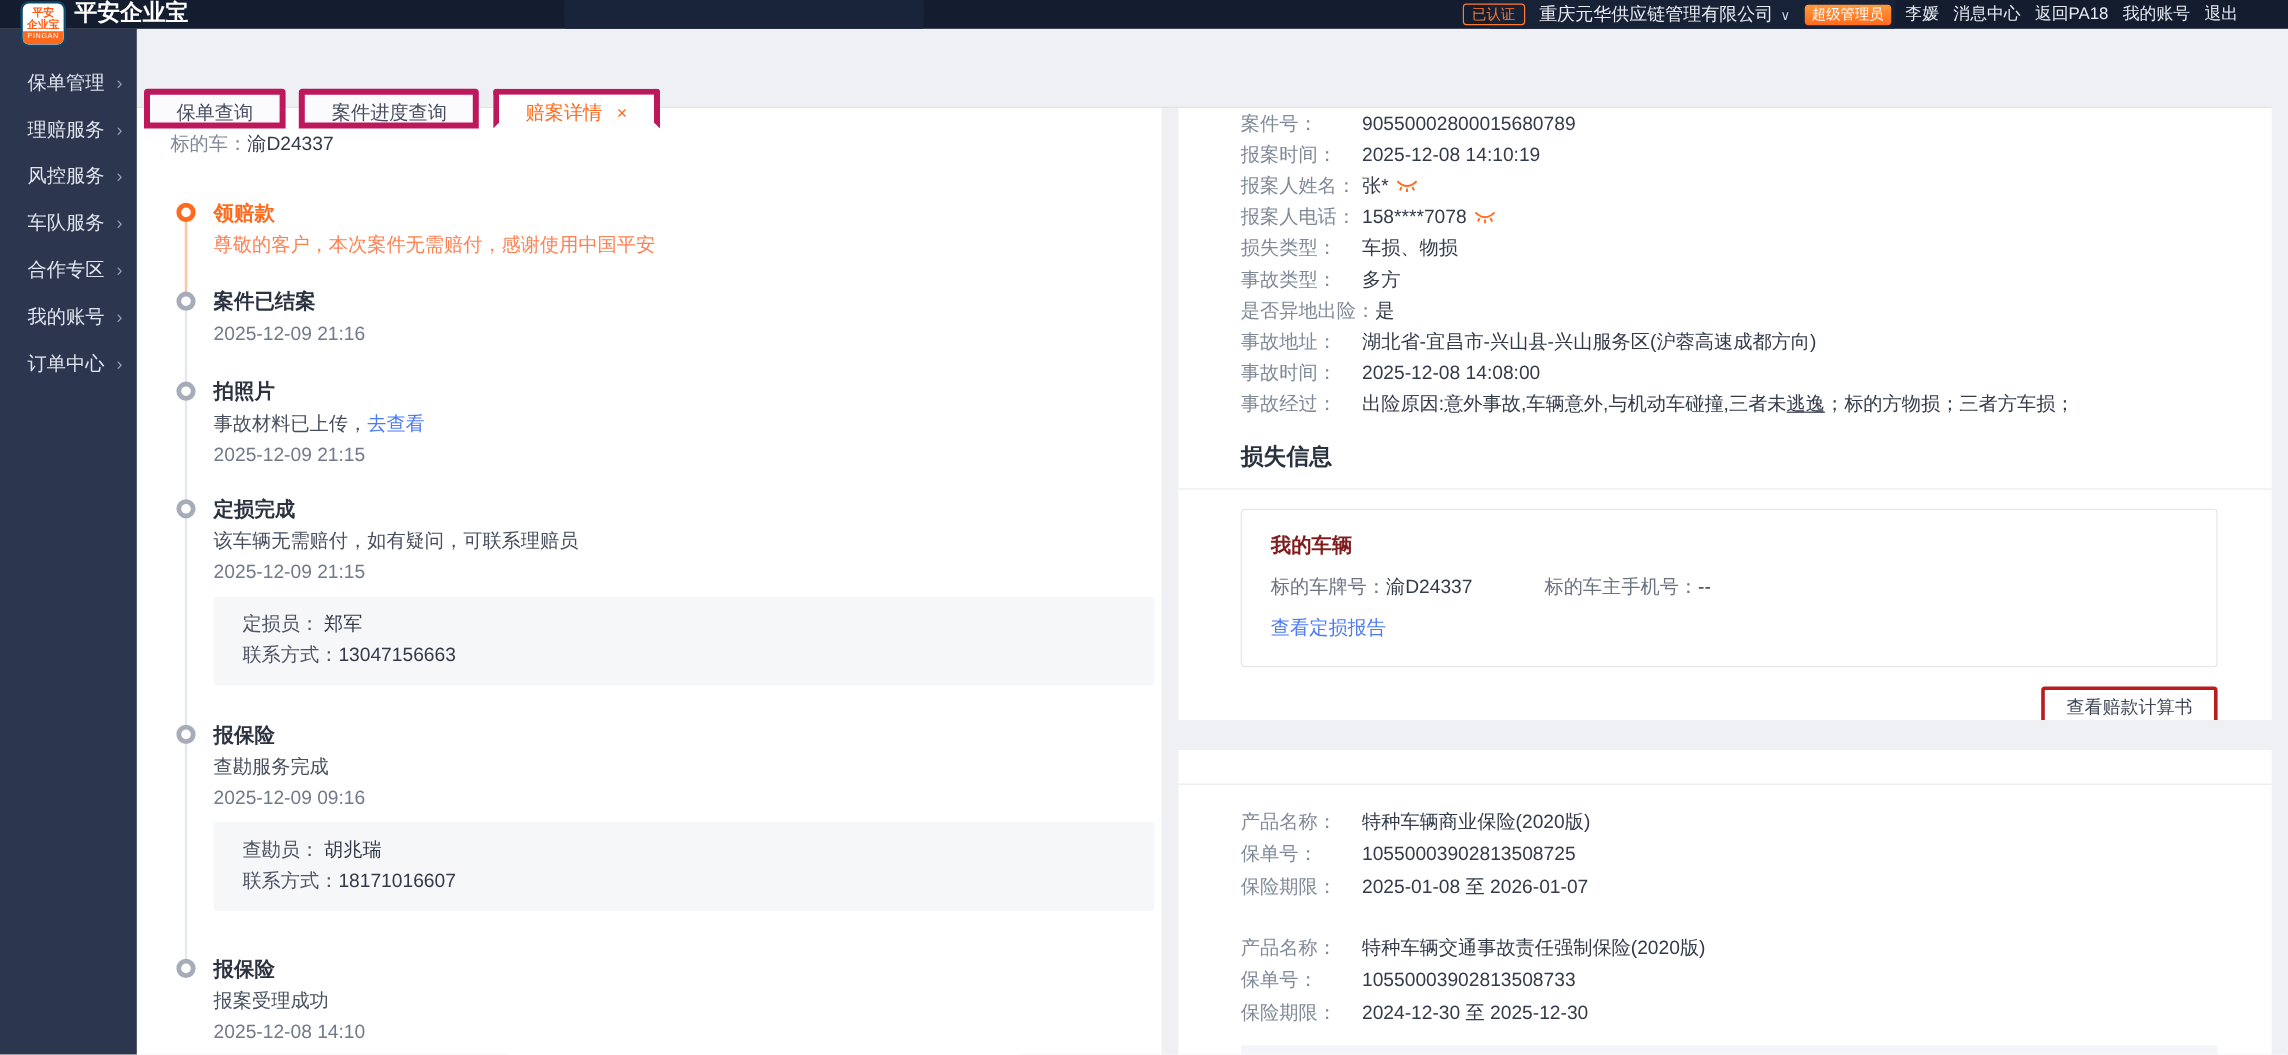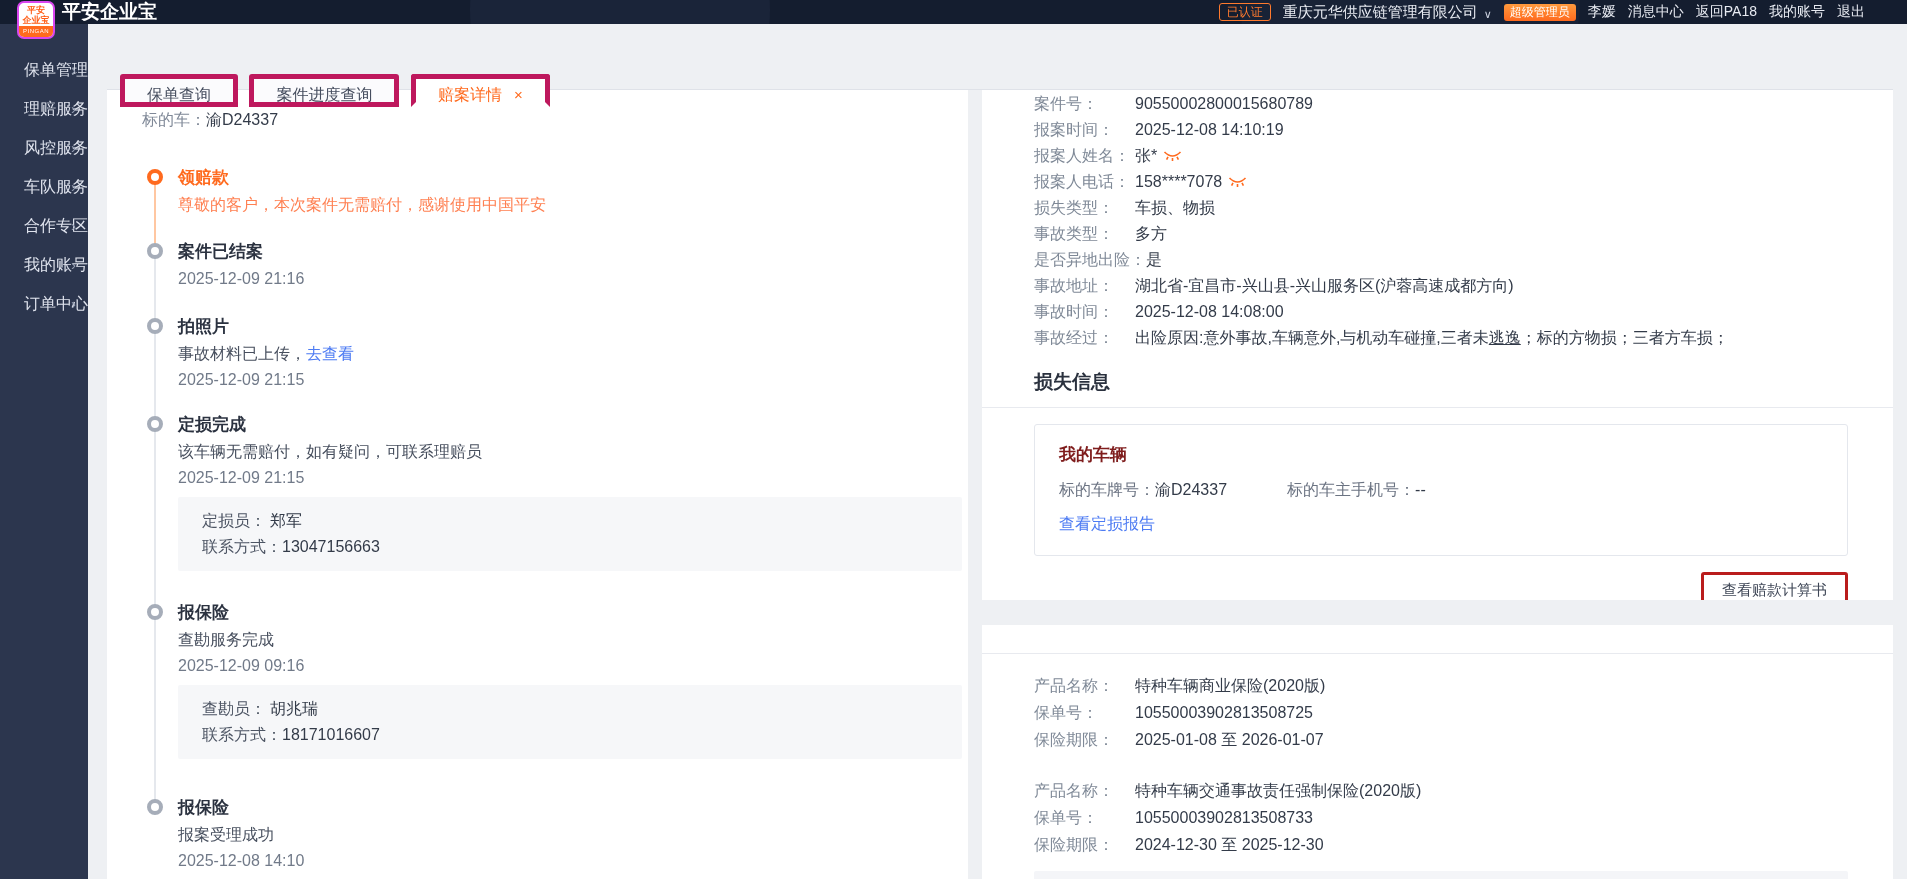--- a/index.html
+++ b/index.html
@@ -5,35 +5,35 @@
   html,body{margin:0;padding:0;}
   .screen{position:relative;width:1907px;height:879px;overflow:hidden;background:#eef0f3;
     font-family:"Liberation Sans","DejaVu Sans",sans-serif;color:#333b49;}
 
   
   .navbar{position:absolute;left:0;top:0;width:1907px;height:24px;background:#141d2f;z-index:5;}
   .nav-deco{position:absolute;inset:0;overflow:hidden;}
   .nav-deco i{position:absolute;border-radius:50%;display:block;}
   .nav-deco .c1{left:470px;top:-140px;width:300px;height:300px;background:#1a2439;}
   .nav-deco .c2{left:1240px;top:-170px;width:340px;height:340px;background:#182236;}
-  .logo{position:absolute;left:17px;top:1px;width:38px;height:38px;background:#fff;border:2px solid #d946ef;
+  .logo{position:absolute;left:17px;top:1px;width:38px;height:38px;background:#fff;border:2px solid #0c4a6e;
     border-radius:7px;box-sizing:border-box;overflow:hidden;z-index:7;}
   .logo-top{display:flex;flex-direction:column;align-items:center;justify-content:center;height:23px;
     color:#ff5a12;font-size:9px;font-weight:bold;line-height:10px;}
   .logo-sub{height:11px;background:#ff6a1e;color:#fff;font-size:6px;text-align:center;line-height:11px;letter-spacing:.5px;}
   .brand{position:absolute;left:62px;top:0;height:24px;line-height:24px;color:#fff;font-size:19px;font-weight:bold;z-index:6;}
   .nav-right{position:absolute;right:42px;top:0;height:24px;display:flex;align-items:center;gap:12px;z-index:6;}
   .badge-outline{border:1px solid #ff7a2e;color:#ff7a2e;font-size:12px;line-height:16px;padding:0 7px;border-radius:3px;}
   .badge-solid{background:linear-gradient(180deg,#ff9a3d,#ff6a1e);color:#fff;font-size:12px;line-height:17px;padding:0 6px;border-radius:3px;}
   .nav-item{color:#e8ebf2;font-size:14px;white-space:nowrap;cursor:pointer;}
   .company{display:inline-flex;align-items:center;gap:6px;font-size:15px;}
   .caret::before{content:"∨";font-size:11px;color:#cfd5e2;}
 
   
-  .sidebar{position:absolute;left:0;top:24px;bottom:0;width:88px;background:#2c364e;z-index:4;padding-top:26px;box-sizing:border-box;text-align:right;}
+  .sidebar{position:absolute;left:0;top:24px;bottom:0;width:114px;background:#2c364e;z-index:4;padding-top:26px;box-sizing:border-box;}
   .side-item{position:relative;height:39px;line-height:39px;padding-left:23px;color:#e0e4ee;font-size:16px;cursor:pointer;}
   .chev{position:absolute;right:12px;top:0;color:#98a1b5;font-size:15px;}
   .chev::before{content:"›";}
 
   
   .tabs{position:absolute;left:107px;right:14px;top:55px;height:34px;border-bottom:1px solid #dfe2e8;z-index:3;}
   .tab{position:relative;top:19px;display:inline-block;height:33px;line-height:32px;box-sizing:border-box;
     margin-right:7px;padding:0 22px;background:#fbfbfd;border:5px solid #be185d;border-radius:3px 3px 0 0;
     font-size:16px;color:#454d5e;cursor:pointer;}
   .tab.first{margin-left:13px;}

